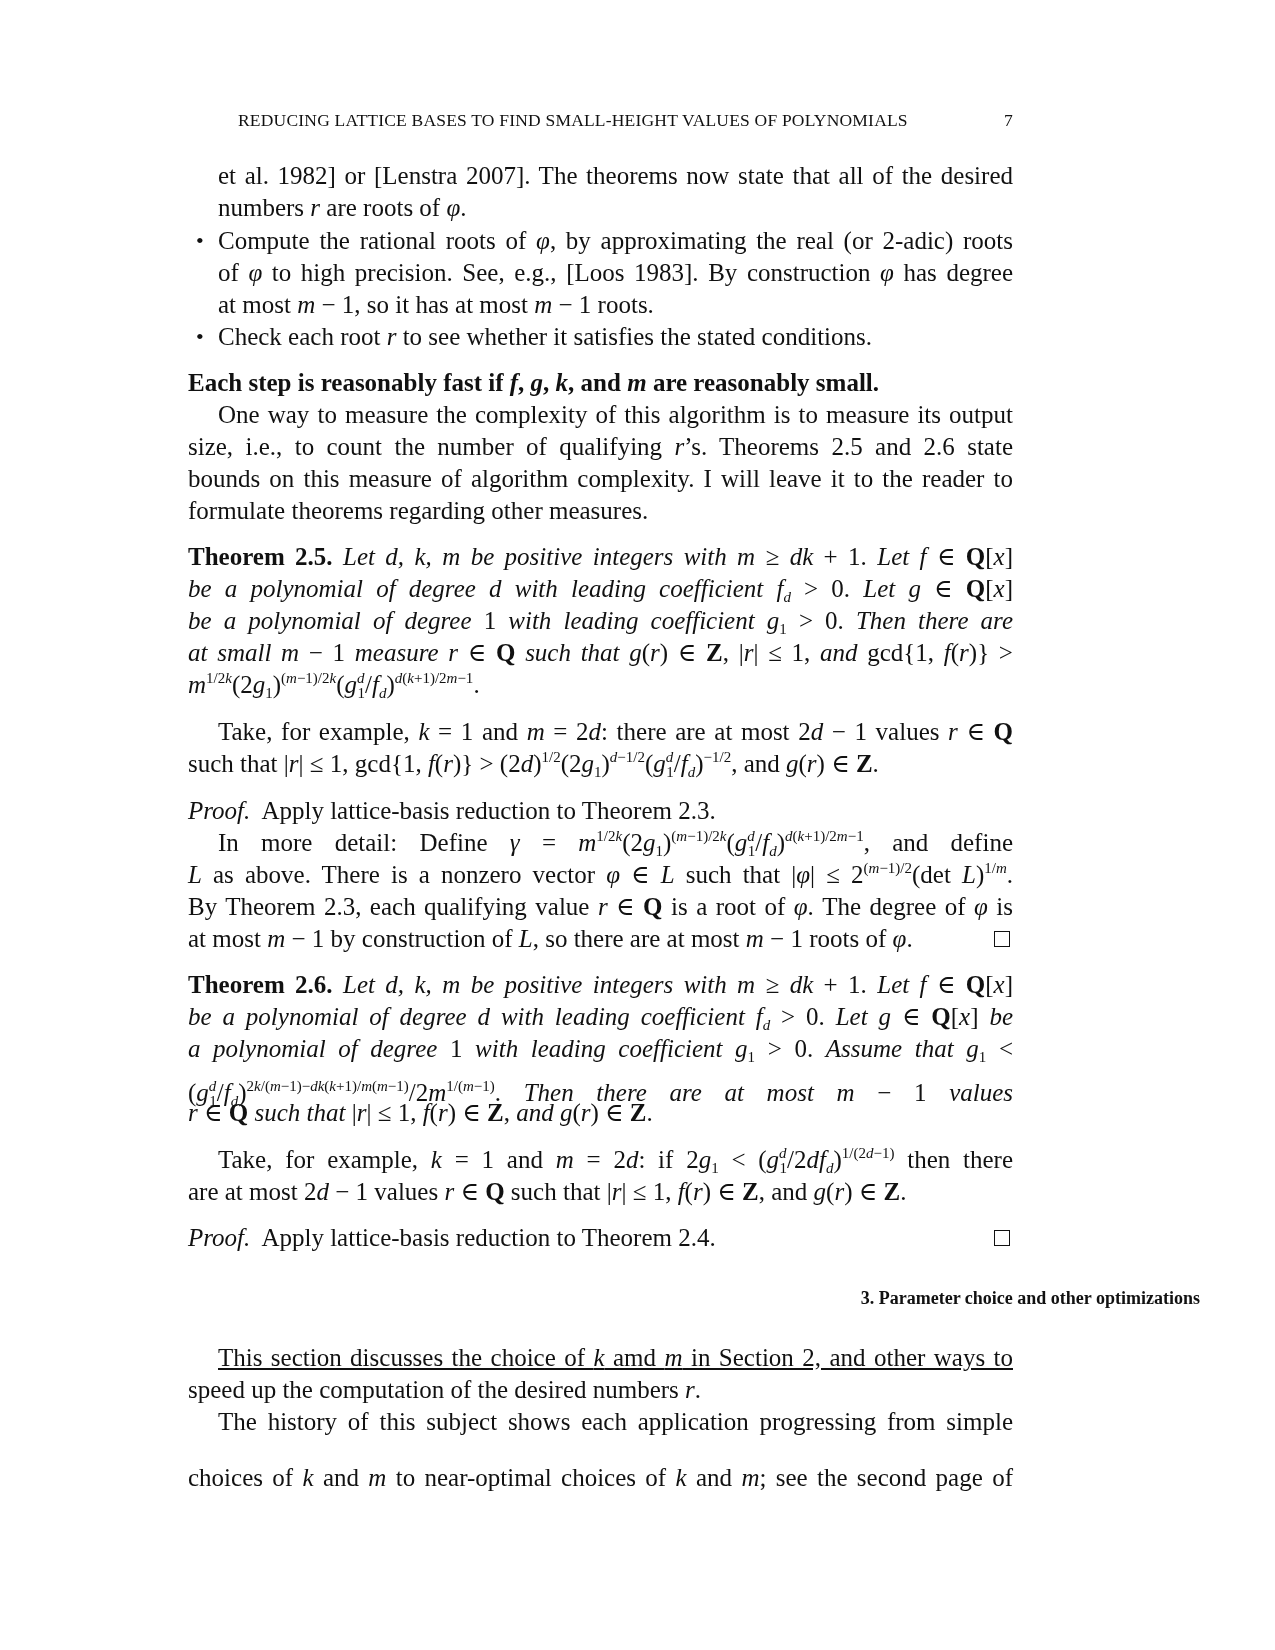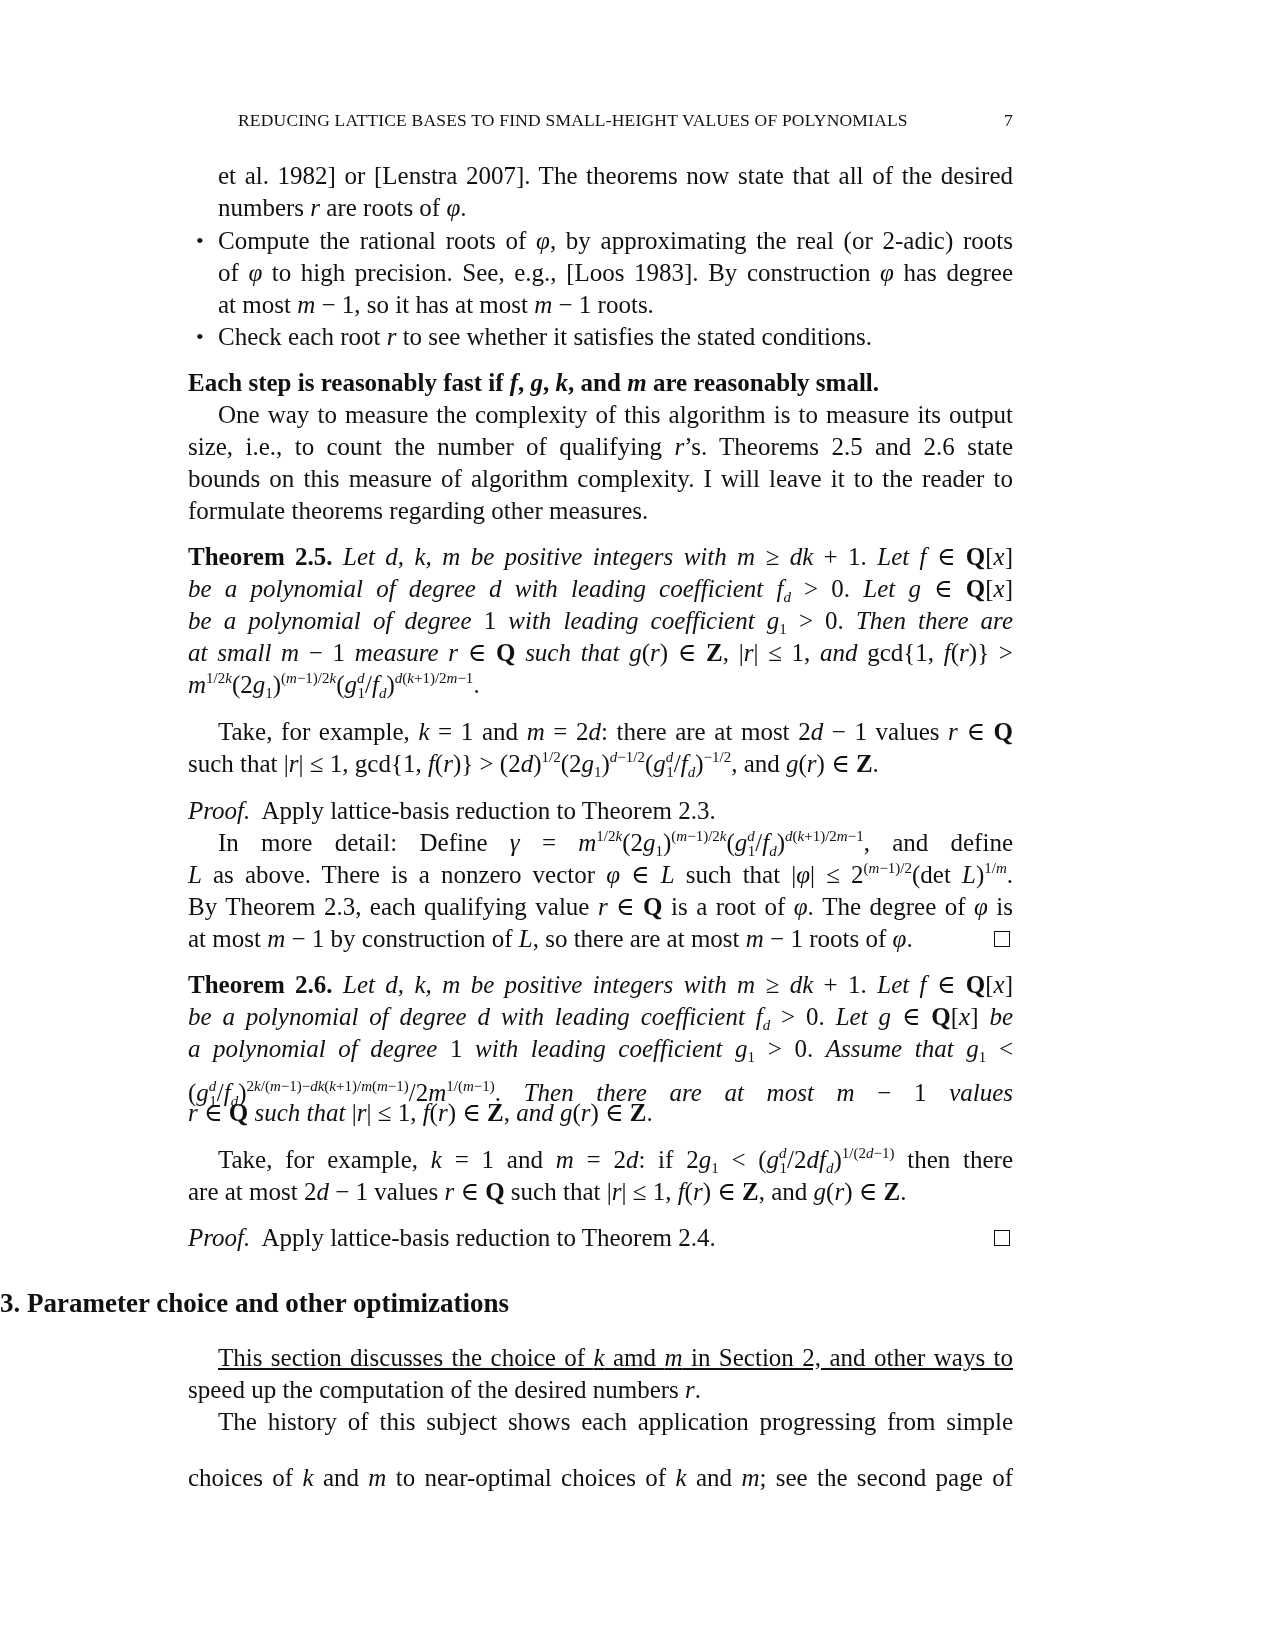--- a/index.html
+++ b/index.html
@@ -11,21 +11,21 @@
   .running-head .num { position: absolute; right: 0; }
   .line { position: absolute; font-size: 25px; white-space: nowrap; line-height: 32px; }
   .indent { left: 218px; }
   .body { left: 188px; }
   .bullet-mark { position: absolute; left: 196px; font-size: 22px; line-height: 32px; }
   i, .it { font-style: italic; }
   b { font-weight: bold; }
   sup { font-size: 15px; vertical-align: 10px; line-height: 0; }
   sub { font-size: 15px; vertical-align: -5px; line-height: 0; }
   .qed { position: absolute; left: 994px; width: 16px; height: 16px; border: 1.3px solid #111; box-sizing: border-box; }
-  .section-title { position: absolute; left: 0; width: 1200px; text-align: left; font-weight: bold; font-size: 27px; }
+  .section-title { position: absolute; left: 0; width: 1200px; text-align: right; font-weight: bold; font-size: 18px; }
   .just { text-align: justify; text-align-last: justify; width: 825px; }
   .just-ind { text-align: justify; text-align-last: justify; width: 795px; }
 </style>
 </head>
 <body>
 
 <div class="running-head">
   <span class="title">REDUCING LATTICE BASES TO FIND SMALL-HEIGHT VALUES OF POLYNOMIALS</span>
   <span class="num">7</span>
 </div>

